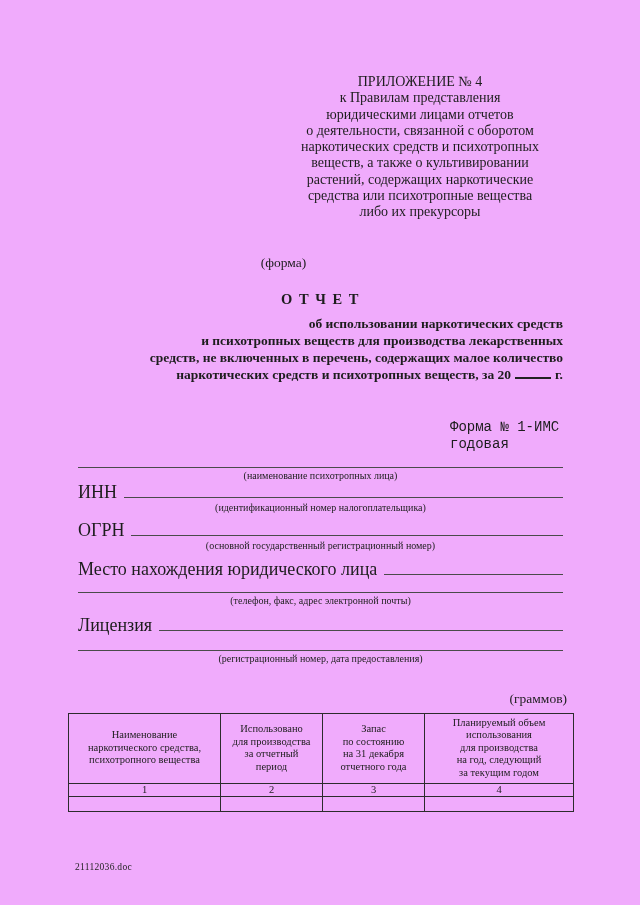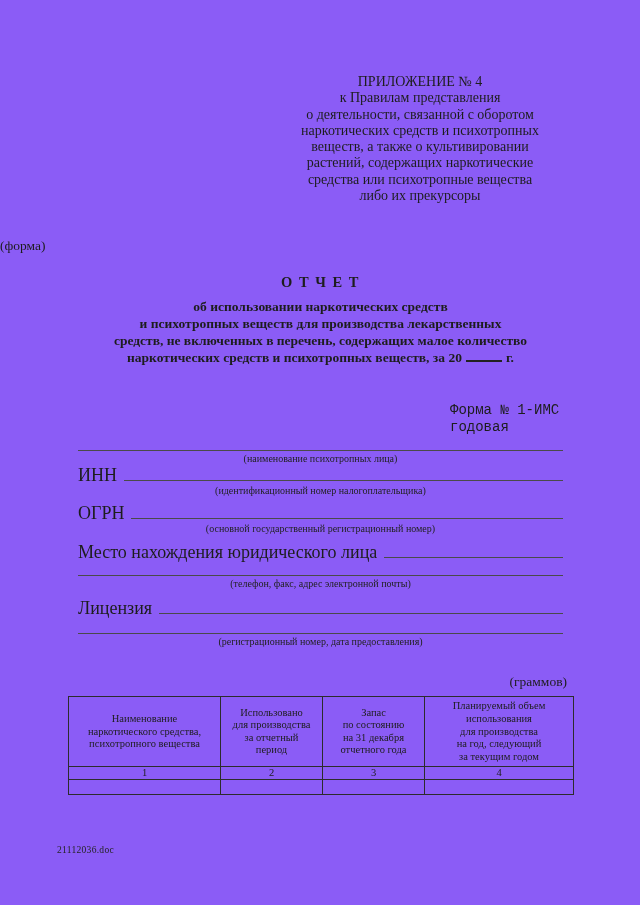--- a/index.html
+++ b/index.html
@@ -1,52 +1,52 @@
 <!DOCTYPE html>
 <html><head>
 <meta charset="utf-8">
 <style>
   * { margin:0; padding:0; box-sizing:border-box; }
   html,body { background:#888; }
   .page {
     position:relative;
     width:640px; height:905px;
     margin:0 auto;
-    background:#8b5cf6;
+    background:#f0abfc;
     color:#1d1d1d;
     font-family:"Liberation Serif", "DejaVu Serif", serif;
     overflow:hidden;
   }
   
   .appendix-block {
     width:300px;
     margin:0 70px 0 auto;
     padding-top:74px;
     text-align:center;
     font-size:14px;
     line-height:16.3px;
   }
   
   .form-note {
     margin-top:34px;
     padding-right:73px;
-    text-align:left;
+    text-align:center;
     font-size:13.5px;
   }
   
   .report-title {
     margin:20px 77px 7px 78px;
     text-align:center;
     font-weight:bold;
     font-size:14.5px;
     letter-spacing:1.5px;
   }
   .report-subtitle {
     margin:7px 77px 0 78px;
-    text-align:center;
+    text-align:right;
     font-weight:bold;
     font-size:13.5px;
     line-height:17px;
   }
   .year-blank {
     display:inline-block;
     width:36px;
     border-bottom:2px solid #222;
     margin:0 4px;
     vertical-align:baseline;
@@ -120,34 +120,35 @@
     line-height:12px;
     padding:0;
   }
   .report-table td.data-cell {
     height:15px;
     padding:0;
     font-size:10.5px;
   }
   
   .doc-footer {
-    margin:50px 0 0 57px;
+    margin:50px 0 0 75px;
     font-size:9.5px;
     letter-spacing:0.3px;
     color:#242424;
   }
 </style>
 </head>
 <body>
 
 <div class="page">
 
   <div class="appendix-block">
     <div>ПРИЛОЖЕНИЕ № 4</div>
     <div>к Правилам представления</div>
+    <div>юридическими лицами отчетов</div>
     <div>о деятельности, связанной с оборотом</div>
     <div>наркотических средств и психотропных</div>
     <div>веществ, а также о культивировании</div>
     <div>растений, содержащих наркотические</div>
     <div>средства или психотропные вещества</div>
     <div>либо их прекурсоры</div>
   </div>
 
   <div class="form-note">(форма)</div>
 

